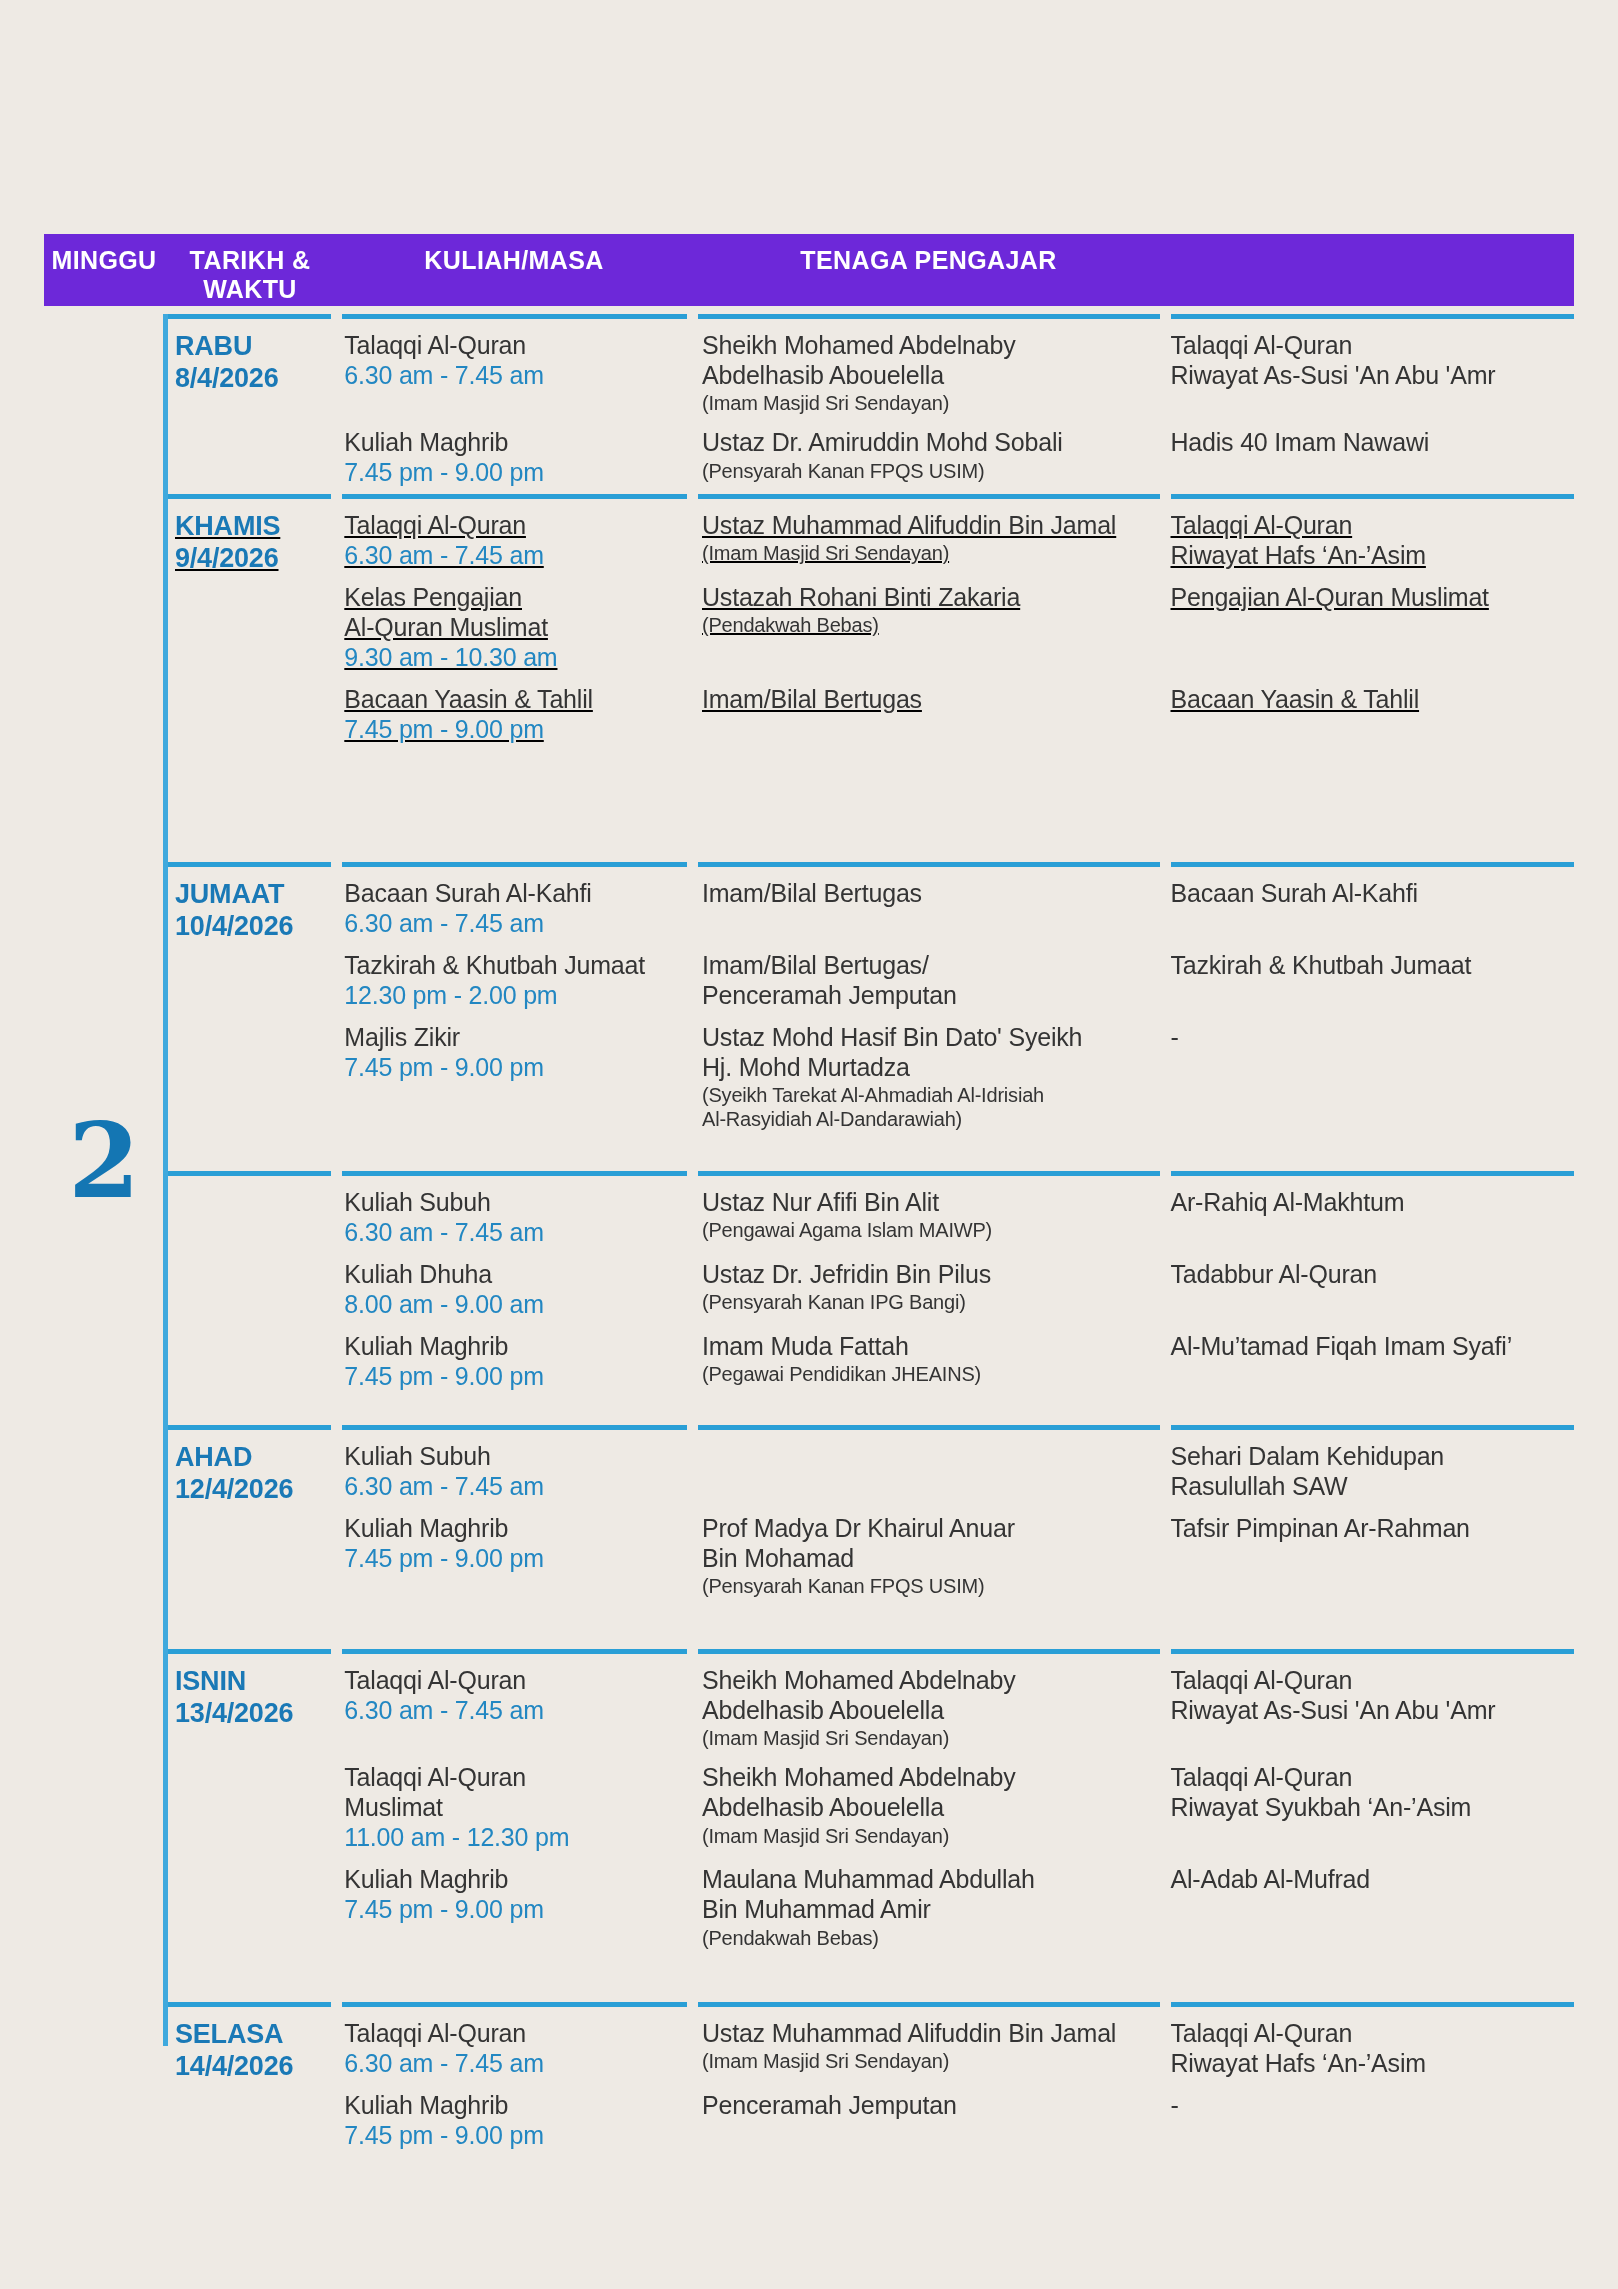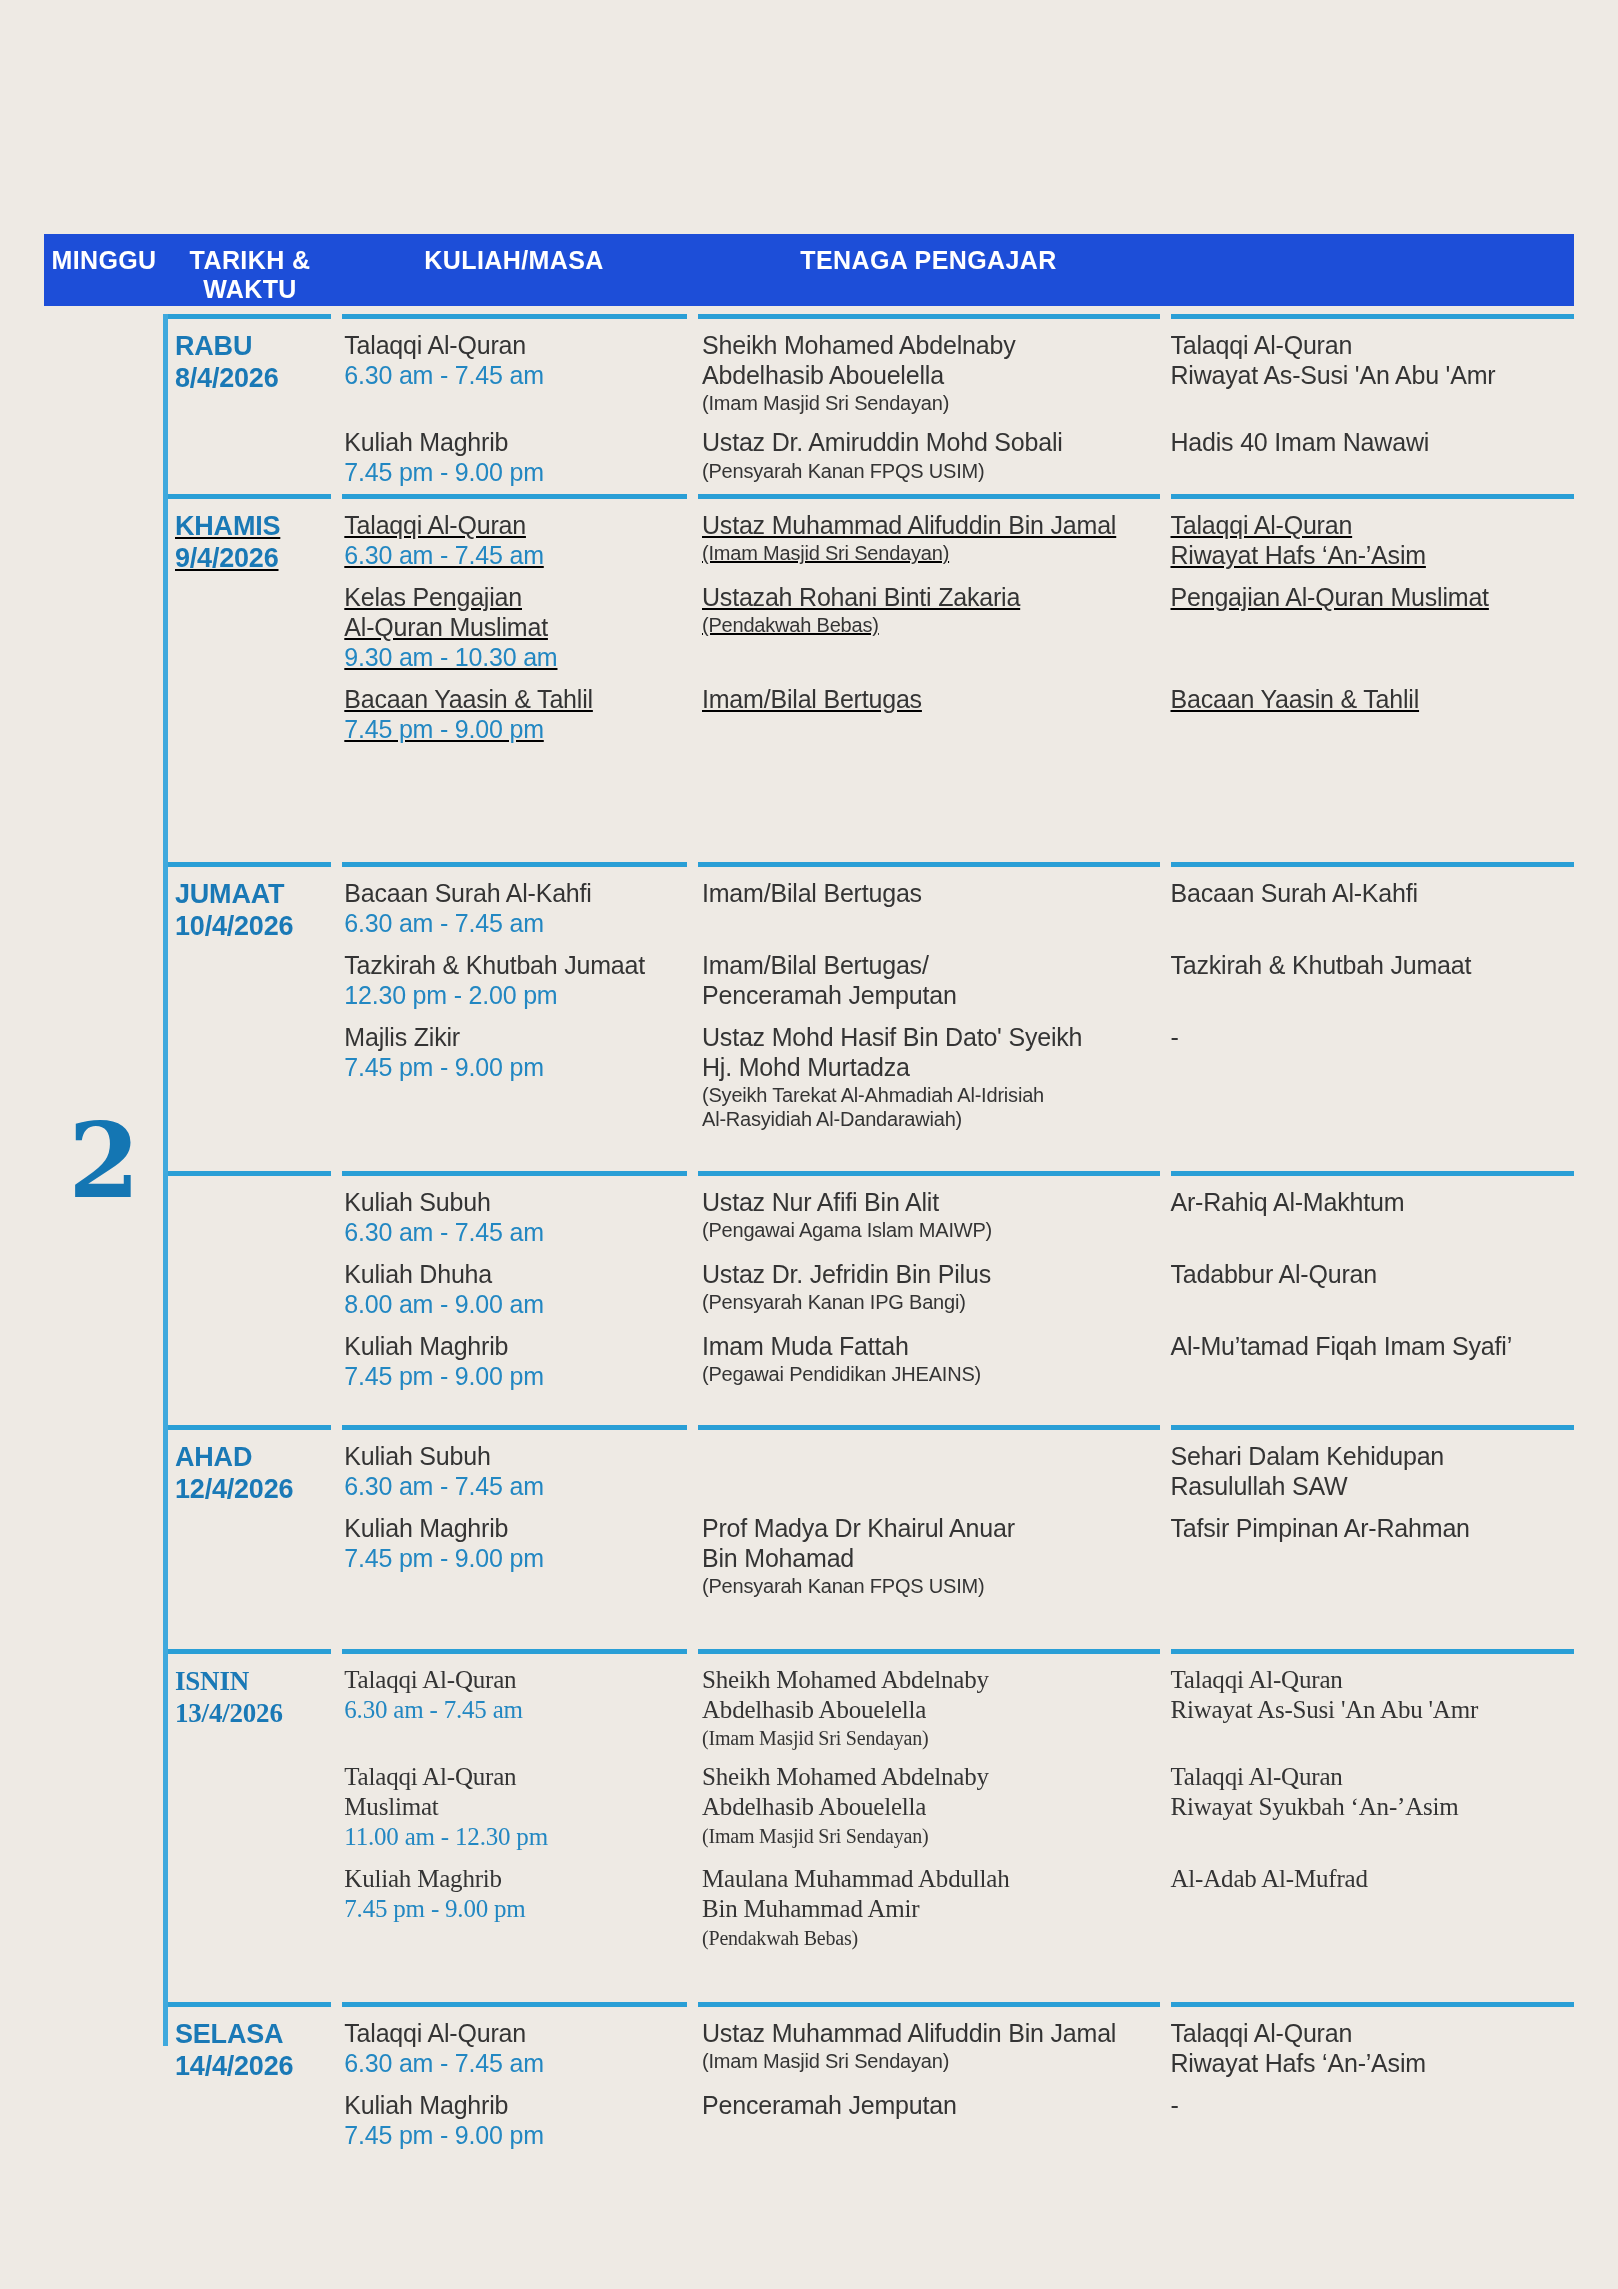--- a/index.html
+++ b/index.html
@@ -11,21 +11,21 @@
     position:relative;
     width:1619px;height:2290px;
     background:#eeeae4;
     overflow:hidden;
     letter-spacing:-0.2px;
   }
   
   .header-bar{
     position:absolute;left:44px;top:234px;
     width:1530px;height:72px;
-    background:#1d4ed8;
+    background:#6d28d9;
     display:grid;
     grid-template-columns:120px 172px 356px 473px 409px;
     box-sizing:border-box;
     padding-top:12px;
   }
   .hcell{
     color:#ffffff;
     font-weight:bold;
     font-size:25px;
     line-height:29px;
@@ -299,21 +299,21 @@
         </div>
         <div class="cell c3 r2">
           <div class="txt">Prof Madya Dr Khairul Anuar
 Bin Mohamad</div>
           <div class="note">(Pensyarah Kanan FPQS USIM)</div>
         </div>
         <div class="cell c4 r2 txt">Tafsir Pimpinan Ar-Rahman</div>
       </div>
     </div>
 
-    <div class="sec" style="height:341px;font-family:Liberation Serif, serif;">
+    <div class="sec" style="height:341px;">
       <div class="sep">
           <i></i>
           <i></i>
           <i></i>
           <i></i>
         </div>
       <div class="grid">
         <div class="cell c1 dayspan3 day">
           <div>ISNIN</div>
           <div>13/4/2026</div>

